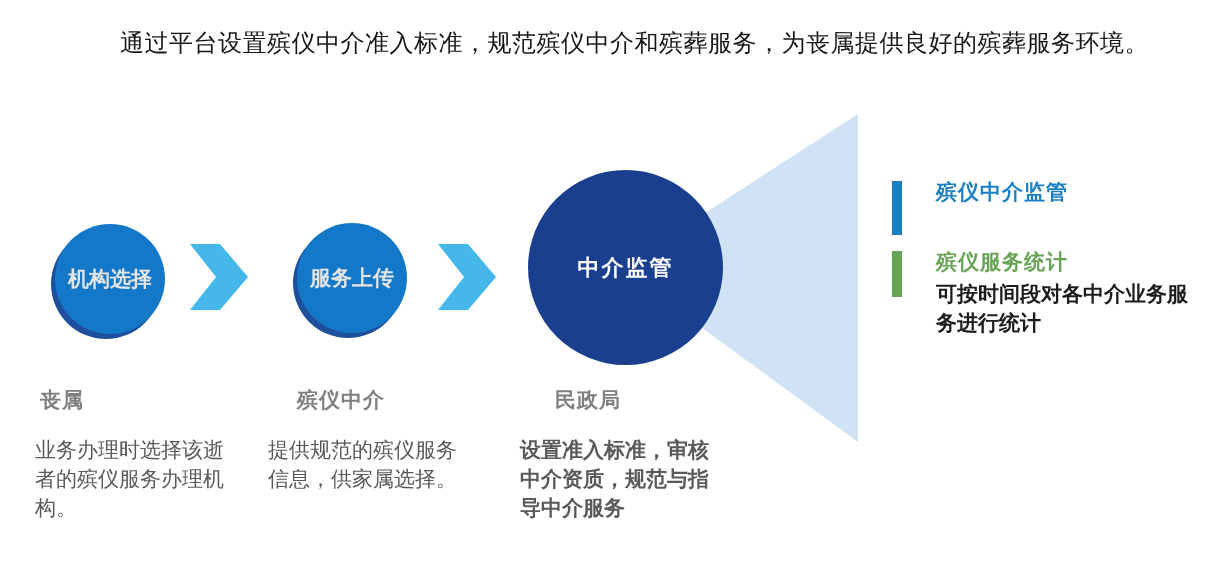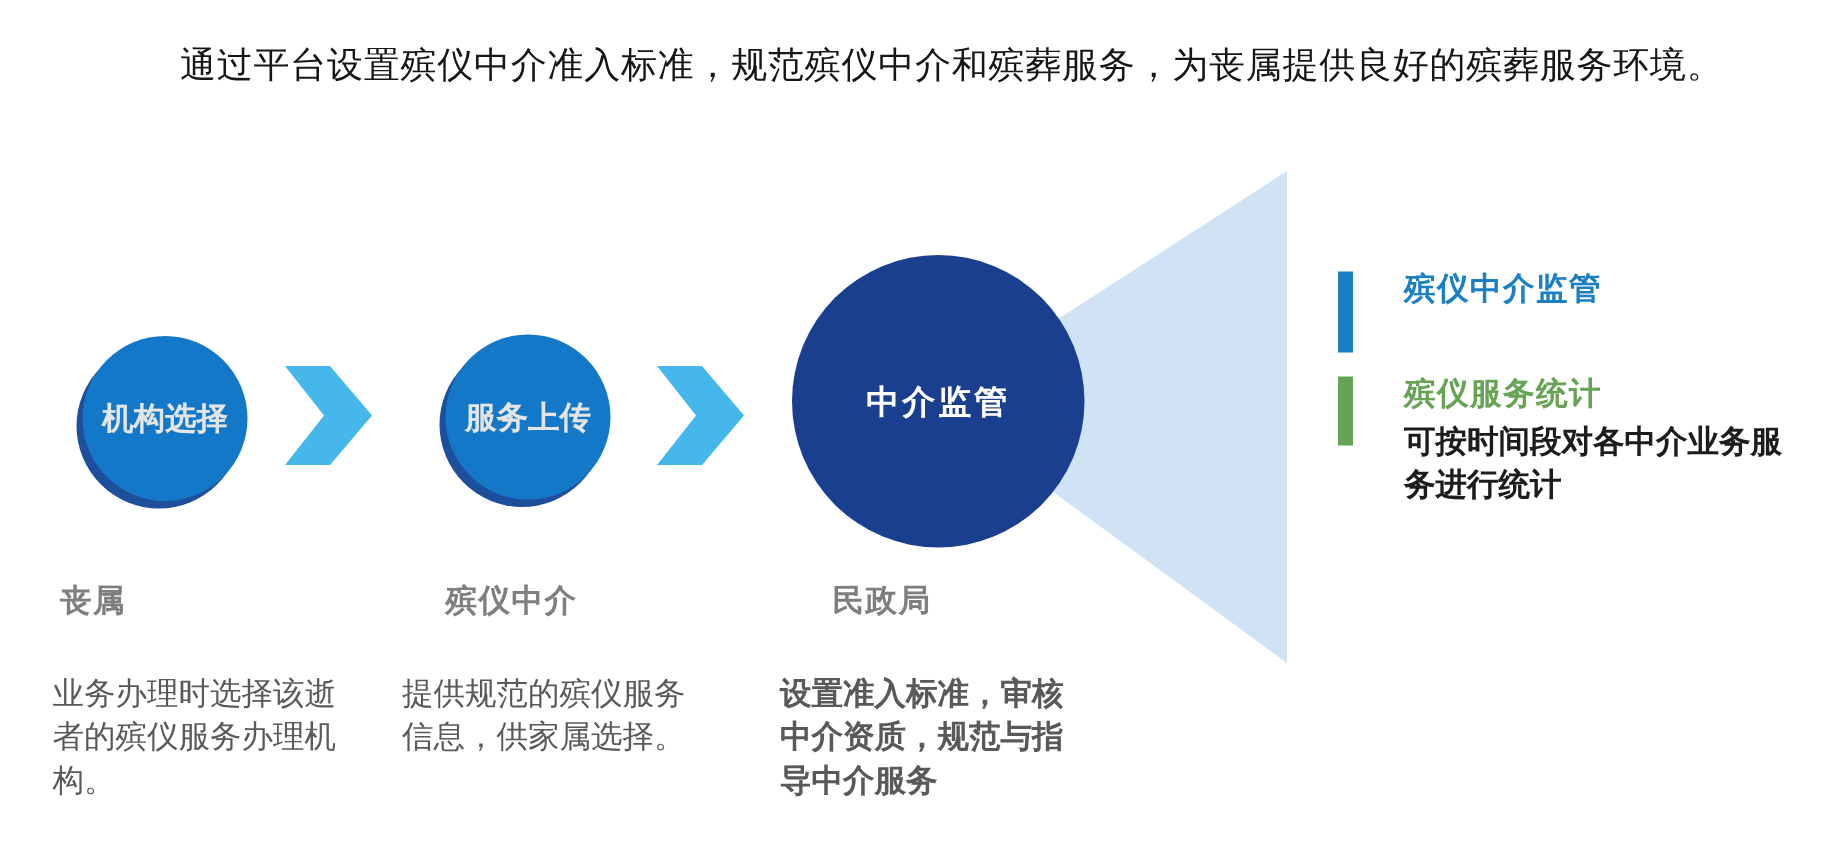--- a/index.html
+++ b/index.html
@@ -48,21 +48,21 @@
   .step-label {
     position:absolute; top:386px; width:140px; 
     color:#7f7f7f; font-size:21px; font-weight:bold; letter-spacing:1px;
   }
   #label1 { left:40px; }
   #label2 { left:297px; }
   #label3 { left:555px; }
 
   
   .step-desc {
-    position:absolute; top:448px; width:198px;
+    position:absolute; top:436px; width:198px;
     color:#595959; font-size:21px; line-height:29px;
   }
   #desc1 { left:35px; }
   #desc2 { left:268px; }
   #desc3 { left:520px; width:200px;font-weight:bold; }
 
   
   .panel { position:absolute; left:892px; top:136px; width:332px; z-index:3; }
   .panel-item { position:relative; padding-left:44px; }
   .panel-item.gap-sm { margin-bottom:8px; }

